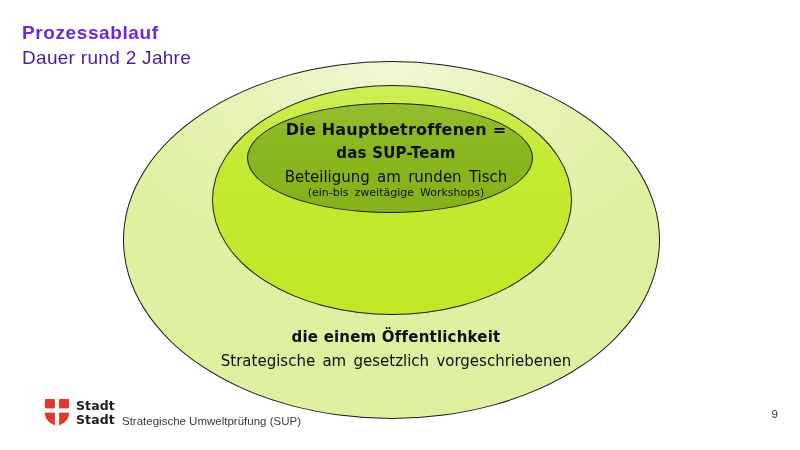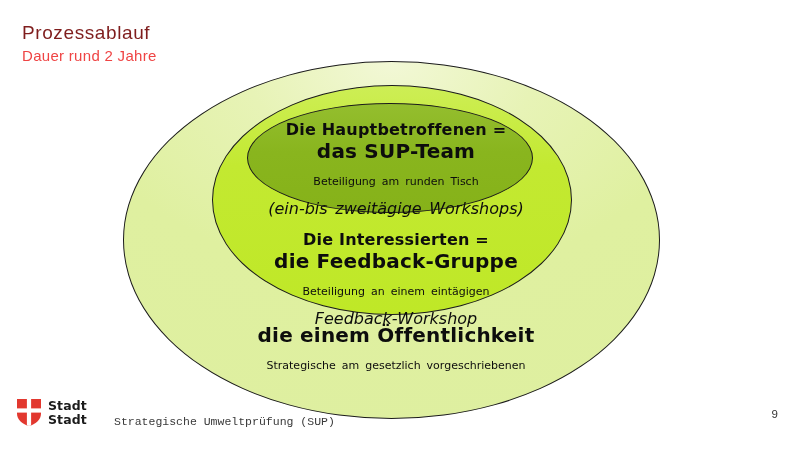--- a/index.html
+++ b/index.html
@@ -17,31 +17,31 @@
   
   .header {
     position: absolute;
     left: 22px;
     top: 22px;
     color: #3d3d3d;
   }
   .header .title {
     font-family: "Liberation Sans", sans-serif;
     font-size: 19px;
-    font-weight: 400;
+    font-weight: 700;
     letter-spacing: 0.6px;
-    color: #7f1d1d;
+    color: #6d28d9;
   }
   .header .subtitle {
     font-family: "Liberation Sans", sans-serif;
-    font-size: 15px;
+    font-size: 19px;
     font-weight: 400;
     letter-spacing: 0.3px;
     margin-top: 3px;
-    color: #ef4444;
+    color: #4c1d95;
   }
 
   
   .ellipse {
     position: absolute;
     border: 1px solid #1b1b1b;
     border-radius: 50%;
   }
   .ellipse.outer {
     left: 123px; top: 61px;
@@ -67,62 +67,62 @@
     width: 500px;
     text-align: center;
     color: #0d0d0d;
   }
   .ring-text .h1 {
     font-size: 16px;
     font-weight: bold;
     letter-spacing: 0.2px;
   }
   .ring-text .h2 {
-    font-size: 20px;
+    font-size: 15px;
     font-weight: bold;
+    margin-top: 5px;
     letter-spacing: 0.2px;
   }
   .ring-text .b1 {
-    font-size: 11px;
-    margin-top: 12px;
+    font-size: 15px;
+    margin-top: 6px;
     word-spacing: 2.5px;
   }
   .ring-text .b2 {
-    font-size: 16px;
-    margin-top: 11px;
+    font-size: 11px;
+    margin-top: 0;
     word-spacing: 2.5px;
-    font-style: italic;
   }
   .ring-text.inner-text  { top: 120px; }
   .ring-text.middle-text { top: 230px; }
   .ring-text.outer-text  { top: 323px; }
 
   
   .footer-logo {
     position: absolute;
-    left: 17px;
+    left: 45px;
     top: 399px;
     display: flex;
     align-items: center;
     justify-content: center;
   }
   .footer-logo svg { display: block; }
   .footer-logo .logo-text {
     margin-left: 7px;
     font-size: 12.5px;
     font-weight: bold;
     line-height: 1.05;
     color: #1c1c1c;
     letter-spacing: 0.1px;
   }
   .footer-caption {
     position: absolute;
-    left: 114px;
+    left: 122px;
     top: 415px;
-    font-family: Liberation Mono, monospace;
+    font-family: Liberation Sans, sans-serif;
     font-size: 11.5px;
     color: #3a3a3a;
   }
   .page-number {
     position: absolute;
     right: 22px;
     top: 408px;
     font-family: "Liberation Sans", sans-serif;
     font-size: 11.5px;
     color: #333333;
@@ -142,26 +142,20 @@
   <div class="ellipse middle"></div>
   <div class="ellipse inner"></div>
 
   <div class="ring-text inner-text">
     <div class="h1">Die Hauptbetroffenen =</div>
     <div class="h2">das SUP-Team</div>
     <div class="b1">Beteiligung am runden Tisch</div>
     <div class="b2">(ein-bis zweitägige Workshops)</div>
   </div>
 
-  <div class="ring-text middle-text">
-    <div class="h1">Die Interessierten =</div>
-    <div class="h2">die Feedback-Gruppe</div>
-    <div class="b1">Beteiligung an einem eintägigen</div>
-    <div class="b2">Feedback-Workshop</div>
-  </div>
 
   <div class="ring-text outer-text">
     <div class="h2">die einem Öffentlichkeit</div>
     <div class="b1">Strategische am gesetzlich vorgeschriebenen</div>
   </div>
 
   <div class="footer-logo">
     <span>
       <svg width="24" height="27" viewBox="0 0 24 27" aria-hidden="true">
         <defs>

